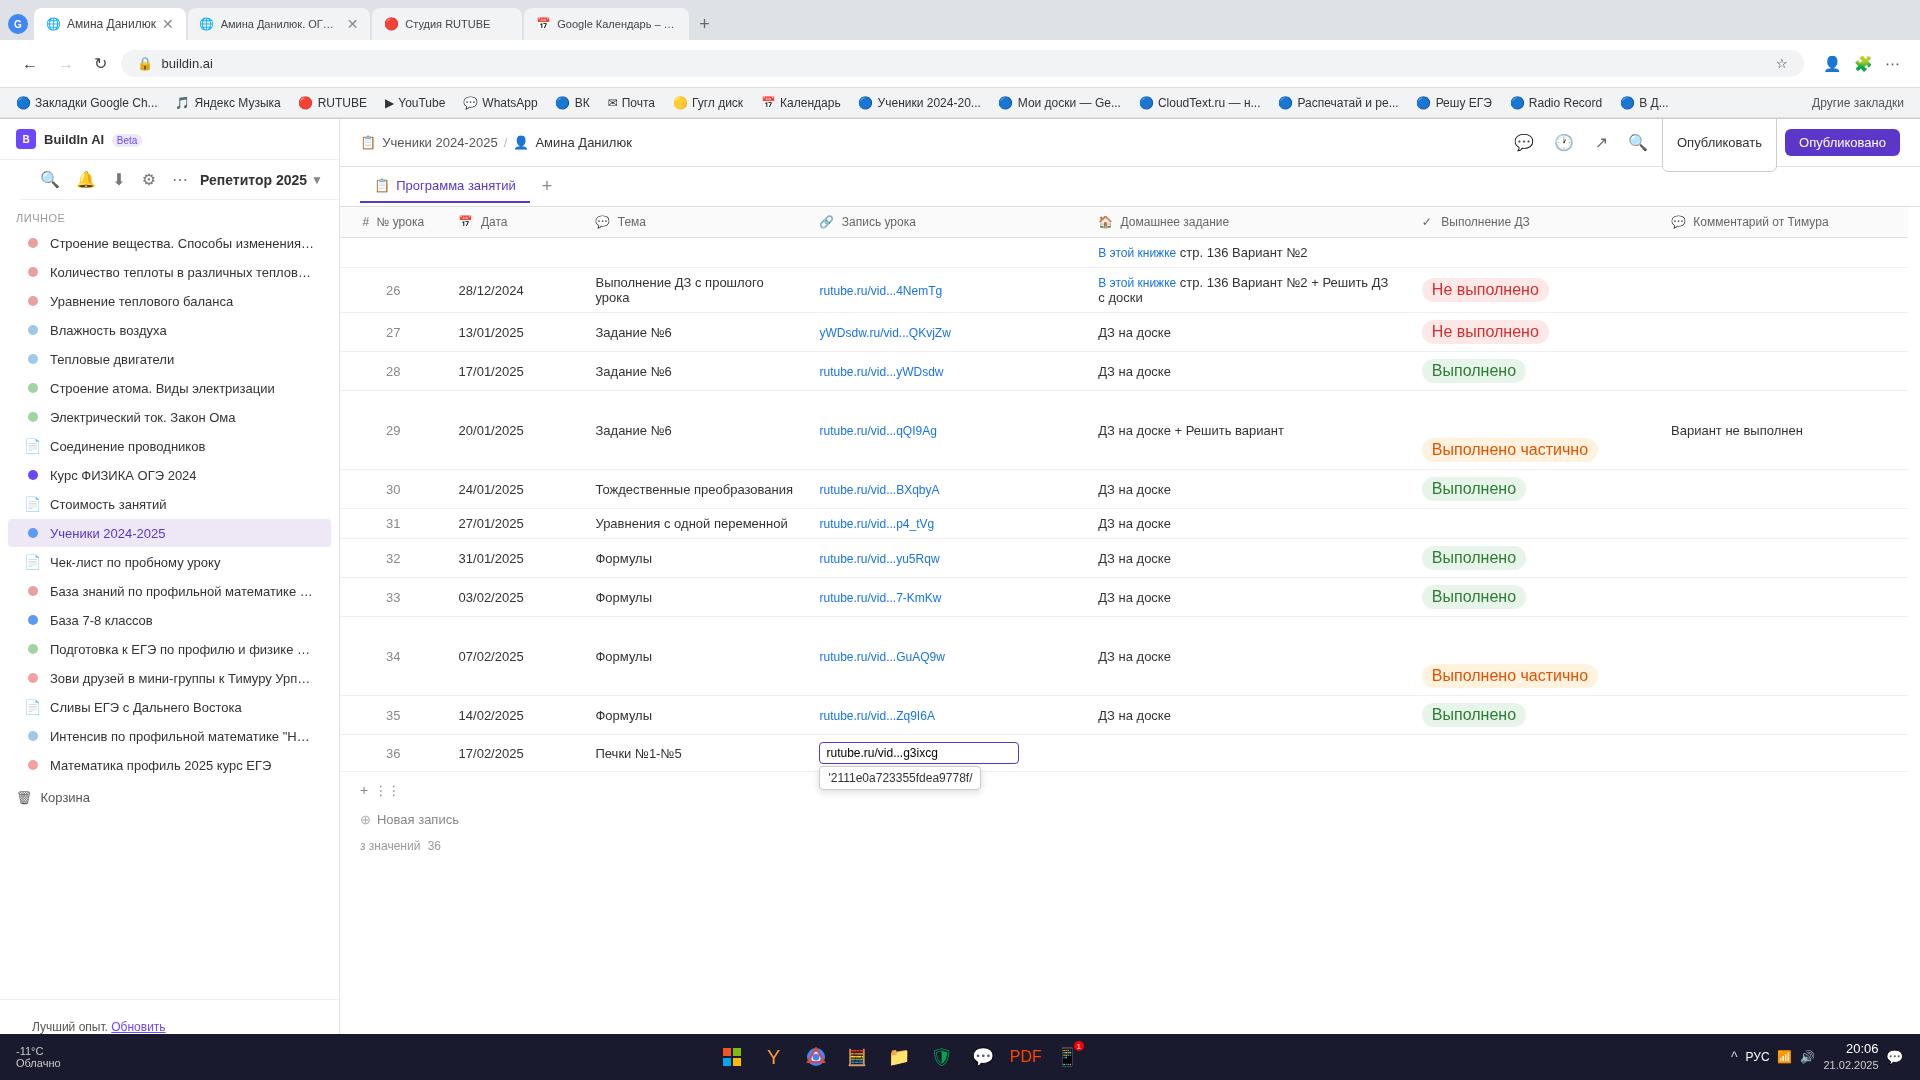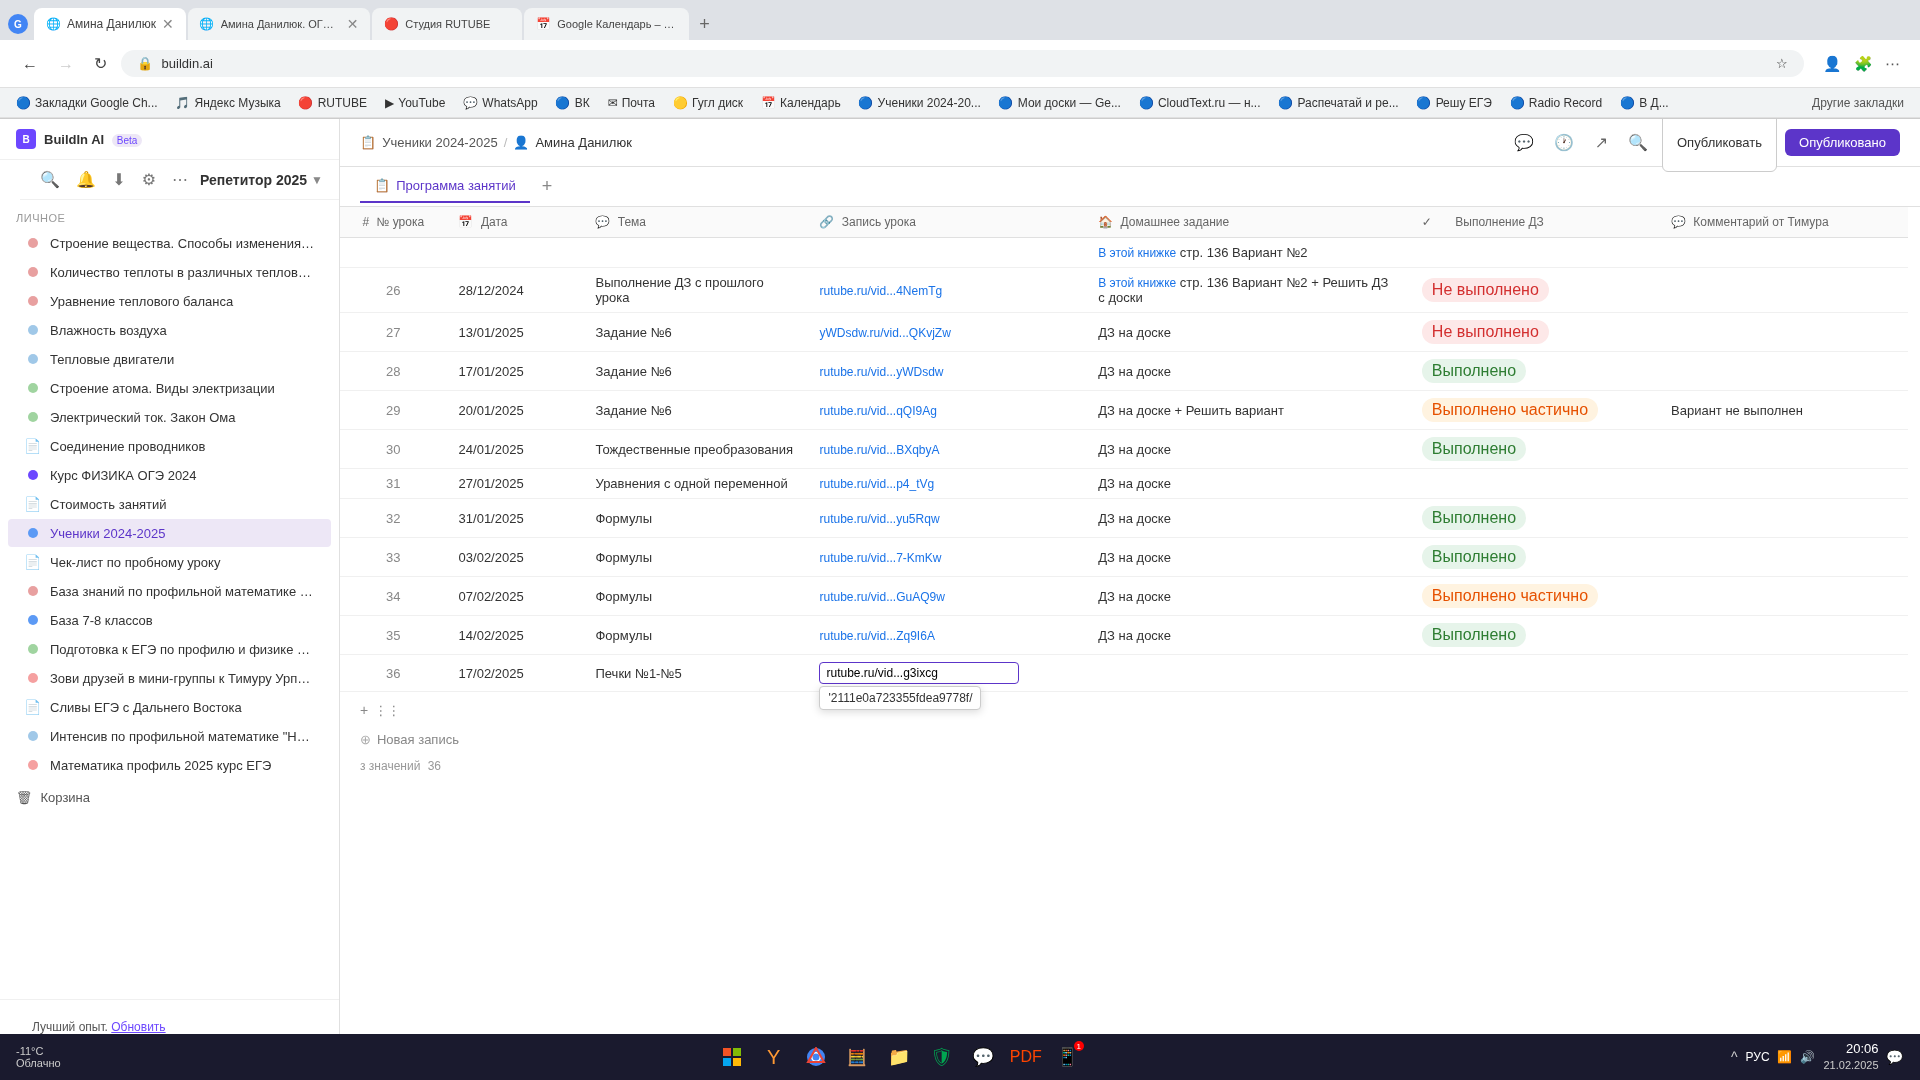--- a/index.html
+++ b/index.html
@@ -67,21 +67,21 @@
     
     .table-container { flex: 1; overflow: auto; padding: 0 12px 20px 0; }
     table { width: 100%; border-collapse: collapse; font-size: 13px; }
     thead th { background: #fafafa; border-bottom: 1px solid #e0e0e0; padding: 8px 12px; text-align: left; color: #666; font-weight: 500; font-size: 12px; white-space: nowrap; position: sticky; top: 0; z-index: 10; }
     tbody tr { border-bottom: 1px solid #f0f0f0; }
     tbody td { padding: 7px 12px; color: #333; vertical-align: middle; }
     .td-link { color: #1a73e8; text-decoration: none; font-size: 12px; }
     .badge { display: inline-block; padding: 3px 10px; border-radius: 12px; font-size: 16px; font-weight: 500; white-space: nowrap; }
     .badge-red { background: #fde8e8; color: #d32f2f; }
     .badge-green { background: #e6f4ea; color: #2e7d32; }
-    .badge-orange { background: #fff3e0; color: #e65100; }
+    .badge-orange { background: #fff3e0; color: #e65100; margin-top: 40px; }
 
     .tooltip-box { background: #fff; border: 1px solid #ccc; border-radius: 4px; padding: 4px 8px; font-size: 12px; color: #333; box-shadow: 0 2px 8px rgba(0,0,0,0.15); white-space: nowrap; }
 
     .new-record { display: flex; align-items: center; gap: 6px; padding: 8px 20px; color: #888; font-size: 13px; cursor: pointer; }
     .record-count { font-size: 12px; color: #999; padding: 4px 20px; }
 
     .add-row { display: flex; align-items: center; gap: 6px; padding: 6px 12px; cursor: pointer; }
 
     
     .taskbar { position: fixed; bottom: 0; width: 1920px; height: 46px; background: #1a1a2e; display: flex; align-items: center; padding: 0 16px; gap: 20px; z-index: 100; }
@@ -420,21 +420,21 @@
             <th class="col-record">
               <span>🔗</span>
               <span style="margin-left:4px;">Запись урока</span>
             </th>
             <th class="col-hw">
               <span>🏠</span>
               <span style="margin-left:4px;">Домашнее задание</span>
             </th>
             <th class="col-exec">
               <span>✓</span>
-              <span style="margin-left:20px;">Выполнение ДЗ</span>
+              <span style="margin-left:6px;">Выполнение ДЗ</span>
             </th>
             <th class="col-comment">
               <span>💬</span>
               <span style="margin-left:4px;">Комментарий от Тимура</span>
             </th>
           </tr>
         </thead>
         <tbody id="table-body">
         <tr>
               <td class="col-num" style="text-align: center; color: rgb(136, 136, 136);"></td>

